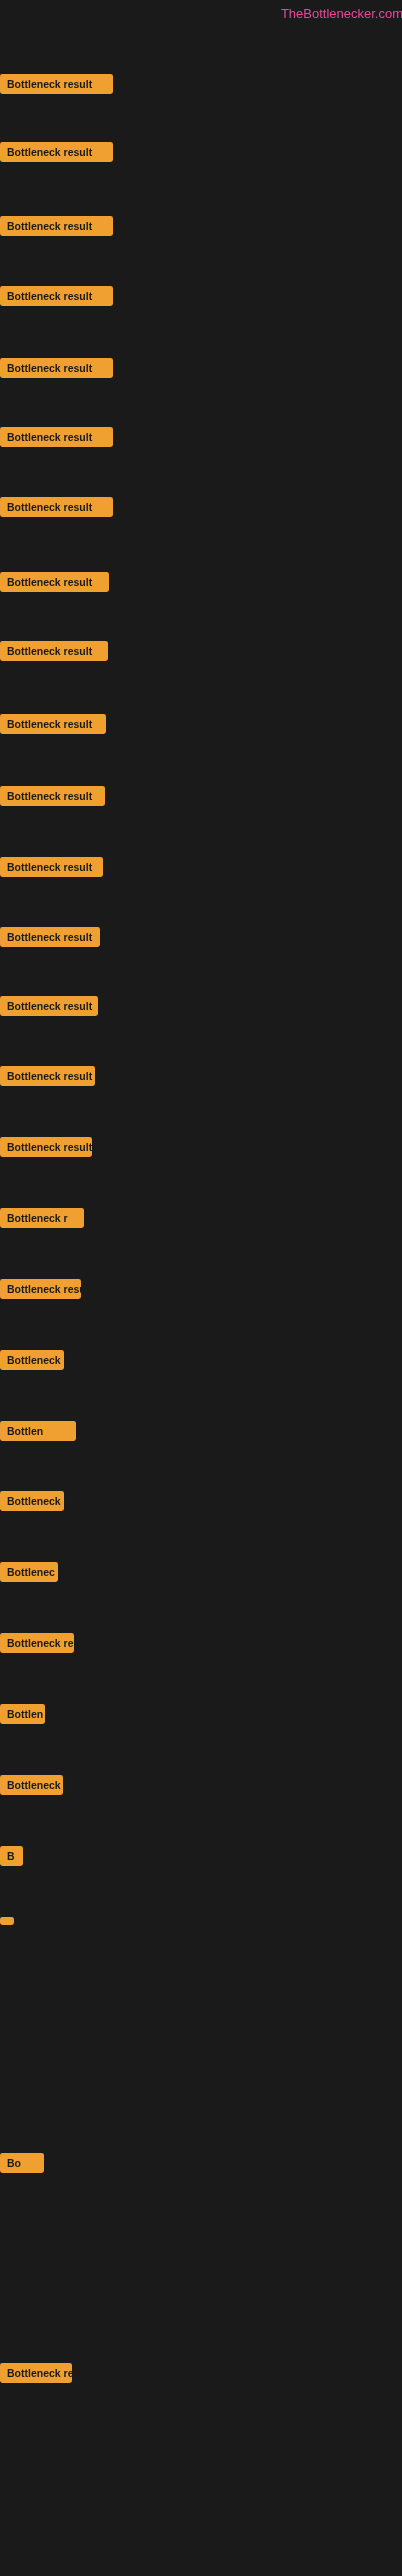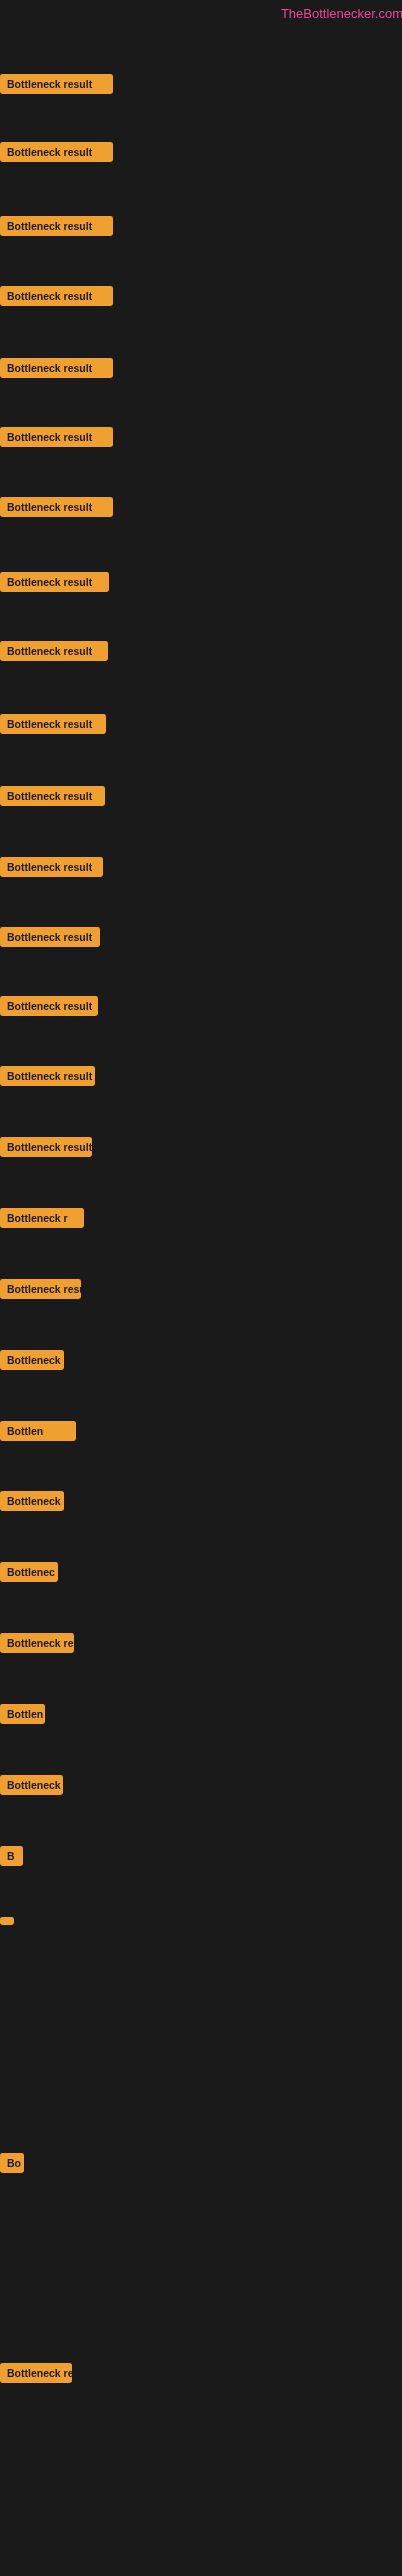--- a/index.html
+++ b/index.html
@@ -64,16 +64,16 @@
     <span class="bottleneck-item" style="top: 1251px; width: 81px;">Bottleneck resu</span>
     <span class="bottleneck-item" style="top: 1322px; width: 64px;">Bottleneck</span>
     <span class="bottleneck-item" style="top: 1393px; width: 76px;">Bottlen</span>
     <span class="bottleneck-item" style="top: 1463px; width: 64px;">Bottleneck</span>
     <span class="bottleneck-item" style="top: 1534px; width: 58px;">Bottlenec</span>
     <span class="bottleneck-item" style="top: 1605px; width: 74px;">Bottleneck re</span>
     <span class="bottleneck-item" style="top: 1676px; width: 45px;">Bottlen</span>
     <span class="bottleneck-item" style="top: 1747px; width: 63px;">Bottleneck</span>
     <span class="bottleneck-item" style="top: 1818px; width: 22.5px;">B</span>
     <span class="bottleneck-item" style="top: 1889px; width: 13px;"></span>
-    <span class="bottleneck-item" style="top: 2125px; width: 24px;">Bo</span>
+    <span class="bottleneck-item" style="top: 2125px; width: 44px;">Bo</span>
     <span class="bottleneck-item" style="top: 2335px; width: 72px;">Bottleneck re</span>
   </div>
 
 
 </body></html>

